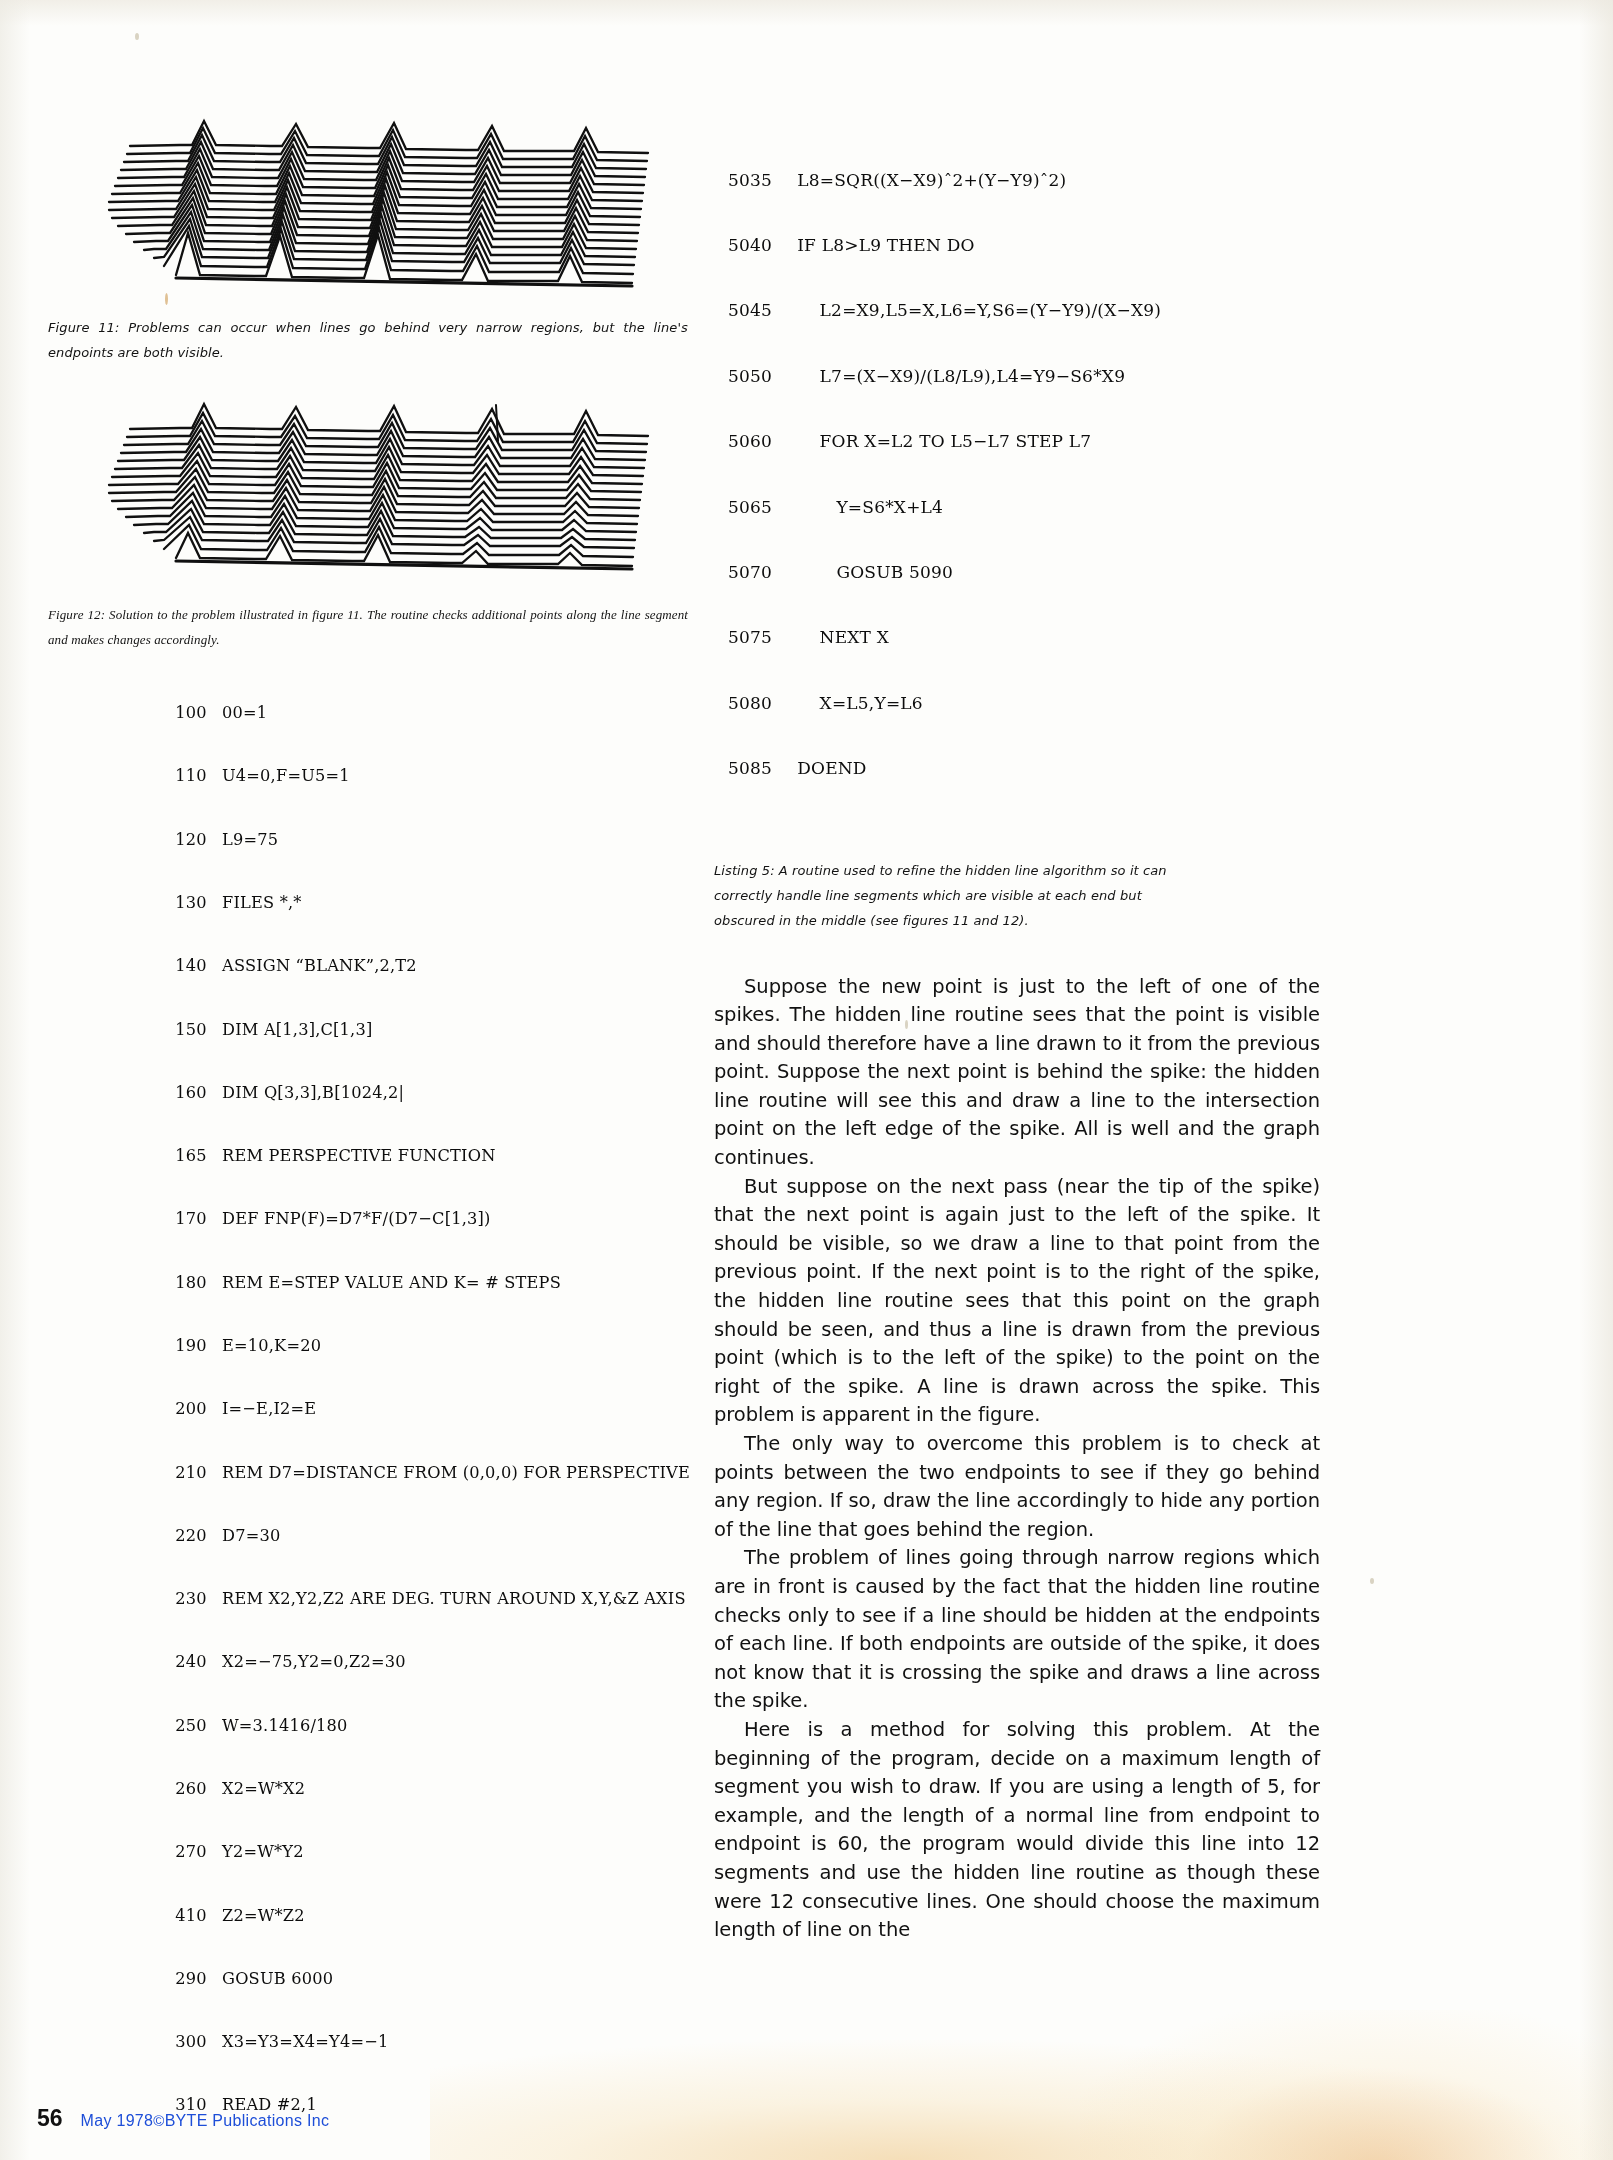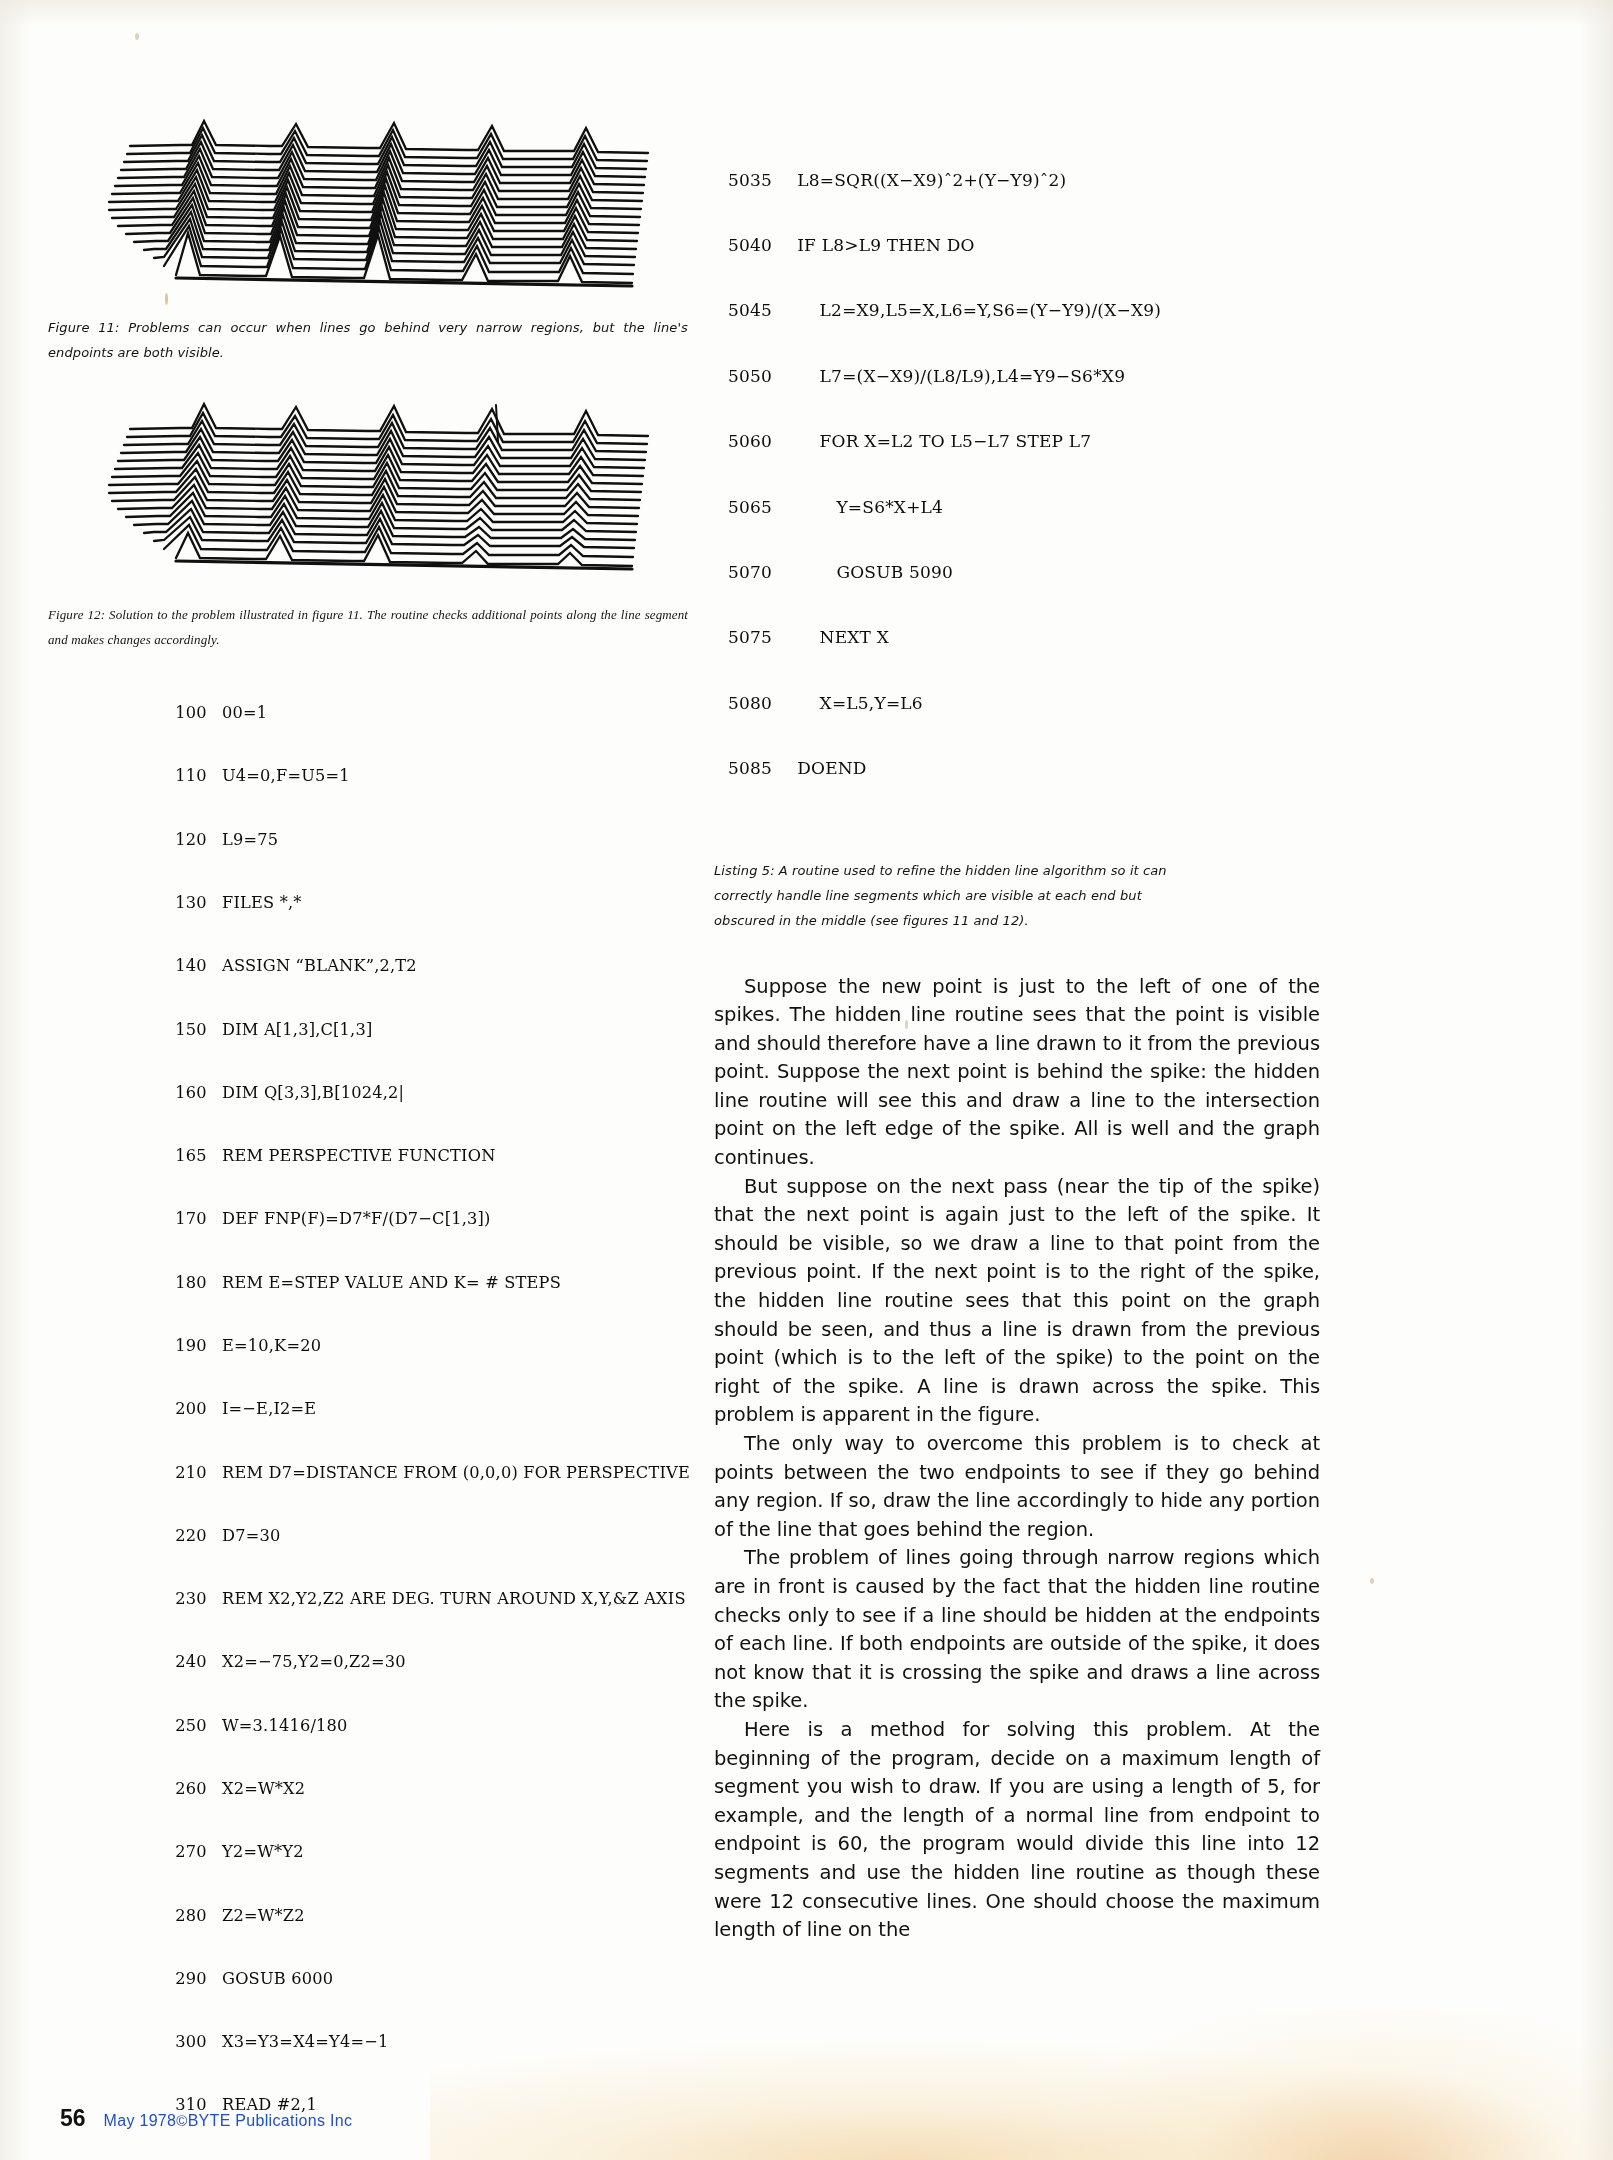--- a/index.html
+++ b/index.html
@@ -143,21 +143,21 @@
     color: #111111;
     text-align: justify;
     letter-spacing: -.05px;
   }
   .body-copy p { margin: 0; text-indent: 30px; }
   .body-copy p.first { text-indent: 0; }
 
   
   .footer {
     position: absolute;
-    left: 60px;
+    left: 37px;
     bottom: 28px;
     display: flex;
     align-items: baseline;
     gap: 18px;
   }
   .footer .pageno {
     font-family: "Liberation Sans", sans-serif;
     font-weight: bold;
     font-size: 23px;
     color: #111;
@@ -265,21 +265,21 @@
       <div class="row"><span class="ln">180</span><span class="code">REM E=STEP VALUE AND K= # STEPS</span></div>
       <div class="row"><span class="ln">190</span><span class="code">E=10,K=20</span></div>
       <div class="row"><span class="ln">200</span><span class="code">I=−E,I2=E</span></div>
       <div class="row"><span class="ln">210</span><span class="code">REM D7=DISTANCE FROM (0,0,0) FOR PERSPECTIVE</span></div>
       <div class="row"><span class="ln">220</span><span class="code">D7=30</span></div>
       <div class="row"><span class="ln">230</span><span class="code">REM X2,Y2,Z2 ARE DEG. TURN AROUND X,Y,&amp;Z AXIS</span></div>
       <div class="row"><span class="ln">240</span><span class="code">X2=−75,Y2=0,Z2=30</span></div>
       <div class="row"><span class="ln">250</span><span class="code">W=3.1416/180</span></div>
       <div class="row"><span class="ln">260</span><span class="code">X2=W*X2</span></div>
       <div class="row"><span class="ln">270</span><span class="code">Y2=W*Y2</span></div>
-      <div class="row"><span class="ln">280</span><span class="code">Z2=W*Z2</span></div>
+      <div class="row"><span class="ln">410</span><span class="code">Z2=W*Z2</span></div>
       <div class="row"><span class="ln">290</span><span class="code">GOSUB 6000</span></div>
       <div class="row"><span class="ln">300</span><span class="code">X3=Y3=X4=Y4=−1</span></div>
       <div class="row"><span class="ln">310</span><span class="code">READ #2,1</span></div>
       
       
       
       
       
       
       

